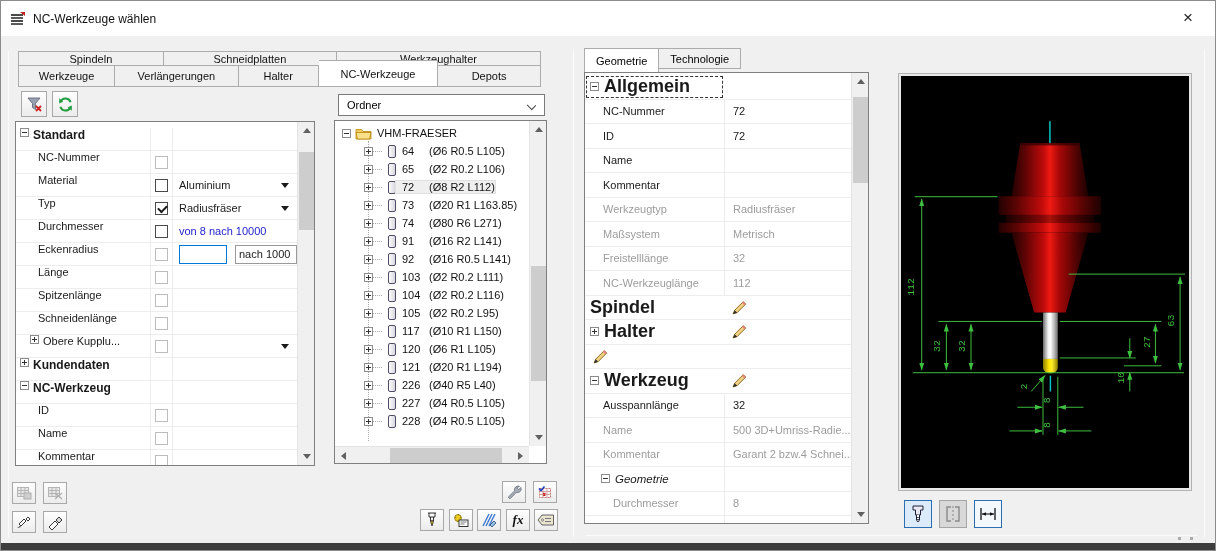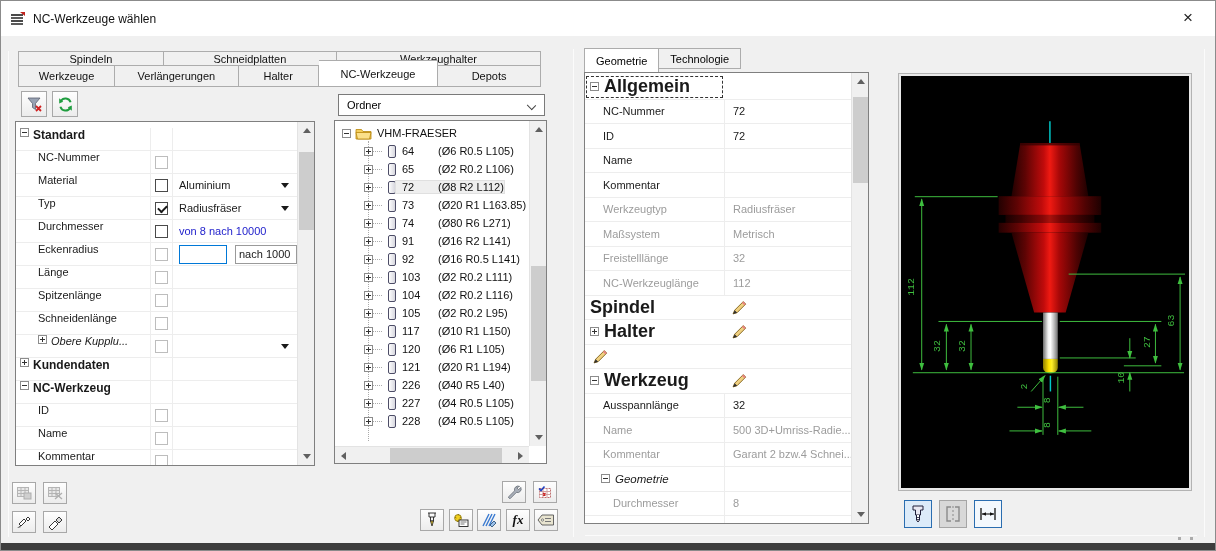--- a/index.html
+++ b/index.html
@@ -27,21 +27,21 @@
 
   
   .tbtn { position:absolute; width:26px; height:26px; border:1px solid #a8a8a8; background:linear-gradient(#fefefe,#ececec); display:flex; align-items:center; justify-content:center; cursor:pointer; }
 
   
   .fpanel { position:absolute; left:14px; top:120px; width:300px; height:345px; background:#fff; border:1px solid #7f7f7f; overflow:hidden; }
   .fgrid { position:absolute; left:0; top:6px; width:283px; }
   .frow { display:grid; grid-template-columns:134px 22px 1fr; height:23px; border-bottom:1px solid #ededed; align-items:center; font-size:11px; color:#1a1a1a; }
   .fc1 { padding-left:22px; display:flex; align-items:flex-start; gap:4px; height:100%; }
   .frow.hdr .fc1 { padding-left:4px; font-weight:bold; font-size:12px; }
-  .frow.sub .fc1 { padding-left:22px; font-style:italic; }
+  .frow.sub .fc1 { padding-left:14px; }
   .fc2 { height:100%; border-left:1px solid #ededed; display:flex; align-items:center; justify-content:center; }
   .fc3 { height:100%; border-left:1px solid #ededed; display:flex; align-items:center; position:relative; padding-left:6px; }
   .cb { position:relative; width:13px; height:13px; background:#fff; border:1px solid #4a4a4a; flex:none; }
   .cb.dim { border-color:#bdbdbd; }
   .cb.on::after { content:""; position:absolute; left:2px; top:2px; width:7px; height:4px; border-left:2px solid #1a1a1a; border-bottom:2px solid #1a1a1a; transform:rotate(-45deg); }
   .tri-d { width:0; height:0; border-left:4px solid transparent; border-right:4px solid transparent; border-top:5px solid #1a1a1a; position:absolute; right:10px; }
   .blue { color:#2222cc; }
   .inp { width:48px; height:19px; border:1px solid #0078d7; background:#fff; outline:none; font-size:11px; padding:0 3px; }
   .inp2 { margin-left:8px; width:62px; height:19px; border:1px solid #9a9a9a; background:#fff; display:flex; align-items:center; padding:0 3px; font-size:11px; overflow:hidden; white-space:nowrap; }
 
@@ -63,21 +63,21 @@
   
   .combo { position:absolute; left:337px; top:93px; width:207px; height:22px; background:#fff; border:1px solid #7a7a7a; display:flex; align-items:center; padding:0 8px; font-size:11px; cursor:pointer; }
   .chev { position:absolute; right:9px; top:7px; width:7px; height:7px; border-right:1.2px solid #444; border-bottom:1.2px solid #444; transform:rotate(45deg) scale(1,0.9); }
   .tpanel { position:absolute; left:333px; top:119px; width:213px; height:344px; background:#fff; border:1px solid #7f7f7f; overflow:hidden; }
   .tcontent { position:absolute; left:0; top:3px; width:196px; }
   .rail { position:absolute; left:33px; top:20px; height:300px; border-left:1px dotted #ababab; }
   .trw { position:relative; display:flex; align-items:center; height:18px; font-size:11px; color:#111; white-space:nowrap; cursor:pointer; }
   .trw .conn { width:9px; border-top:1px dotted #ababab; margin-right:2px; flex:none; }
   .trw.folder { padding-left:7px; }
   .trw.item { padding-left:29px; }
-  .tid { width:36px; margin-left:6px; }
+  .tid { width:27px; margin-left:6px; }
   .hl { display:flex; }
   .trw.sel .hl { background:#efefef; outline:1px solid #e0e0e0; }
   .tool-ic { width:8px; height:13px; border:1px solid #4c4c66; border-radius:2px; background:linear-gradient(90deg,#fdfdfd,#d7d7df); margin-left:4px; flex:none; }
   .folder-ic { margin-left:4px; flex:none; }
   .tlabel { margin-left:5px; }
 
   
   .ptabs { position:absolute; left:583px; top:47px; display:flex; }
   .ptab { height:21px; padding:0 11px; border:1px solid #acacac; border-left:none; background:#f0f0f0; font-size:11px; display:flex; align-items:center; cursor:pointer; }
   .ptab:first-child { border-left:1px solid #acacac; }

